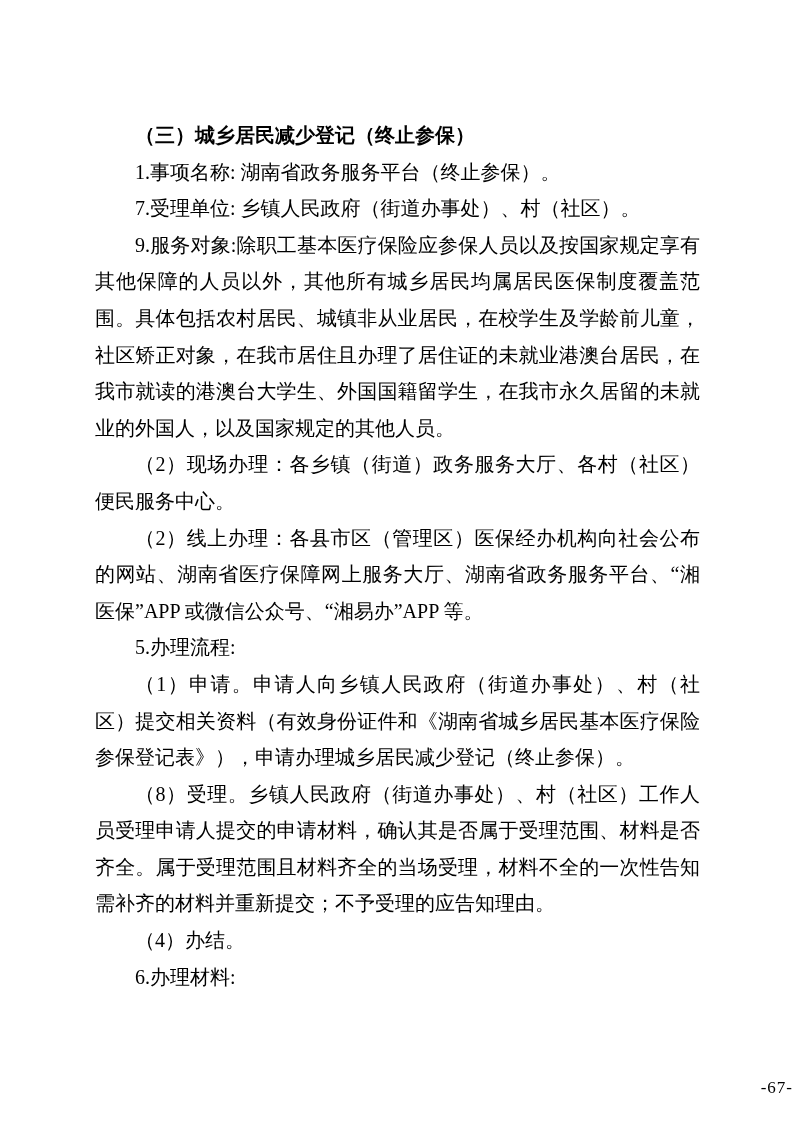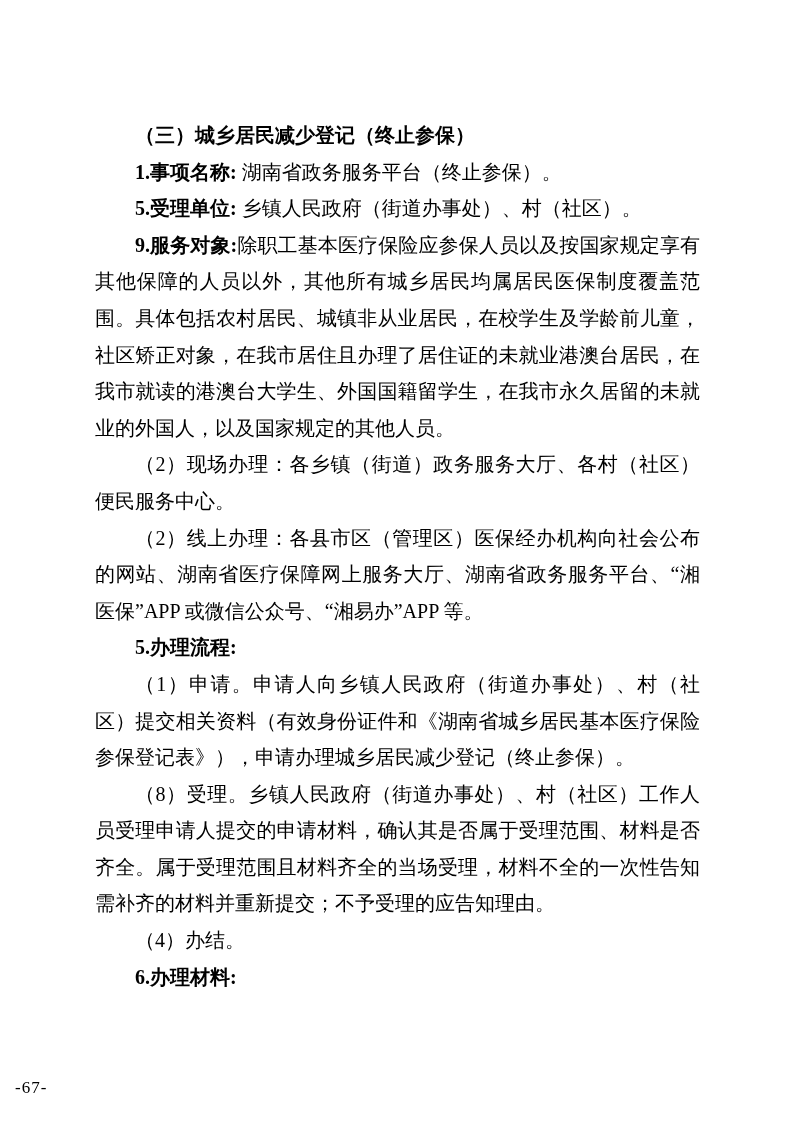--- a/index.html
+++ b/index.html
@@ -28,45 +28,45 @@
   }
   .content p {
     margin: 0;
     padding: 0;
     text-indent: 2em;
   }
   .heading {
     font-weight: bold;
   }
   .label {
-    font-weight: bold;
+    font-weight: normal;
   }
   .page-number {
     position: absolute;
     left: 15px;
     right: 0;
     bottom: 40px;
-    text-align: left;
+    text-align: right;
     font-size: 17px;
     letter-spacing: 1px;
   }
 </style>
 </head>
 <body>
 
 <div class="page">
   <div class="content">
     <p class="heading">（三）城乡居民减少登记（终止参保）</p>
 
     <p>
       <span class="label">1.事项名称:</span><span> 湖南省政务服务平台（终止参保）。</span>
     </p>
 
     <p>
-      <span class="label">5.受理单位:</span><span> 乡镇人民政府（街道办事处）、村（社区）。</span>
+      <span class="label">7.受理单位:</span><span> 乡镇人民政府（街道办事处）、村（社区）。</span>
     </p>
 
     <p>
       <span class="label">9.服务对象:</span><span>除职工基本医疗保险应参保人员以及按国家规定享有其他保障的人员以外，其他所有城乡居民均属居民医保制度覆盖范围。具体包括农村居民、城镇非从业居民，在校学生及学龄前儿童，社区矫正对象，在我市居住且办理了居住证的未就业港澳台居民，在我市就读的港澳台大学生、外国国籍留学生，在我市永久居留的未就业的外国人，以及国家规定的其他人员。</span>
     </p>
 
 
     <p>
       <span>（2）现场办理：各乡镇（街道）政务服务大厅、各村（社区）便民服务中心。</span>
     </p>

